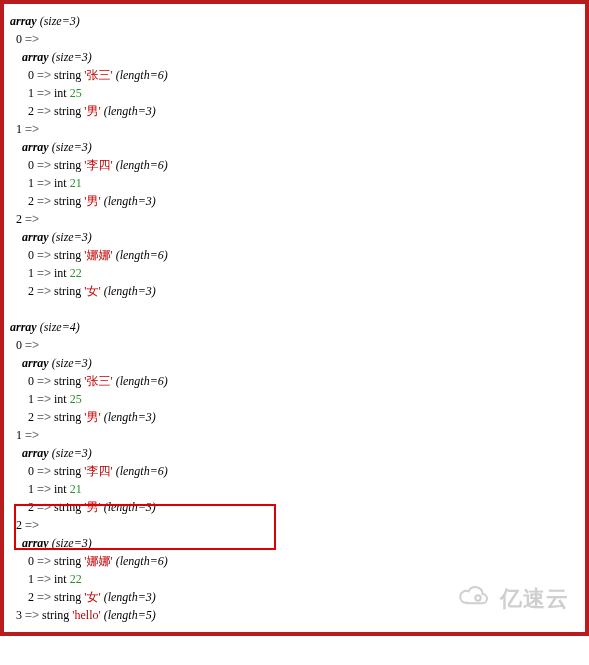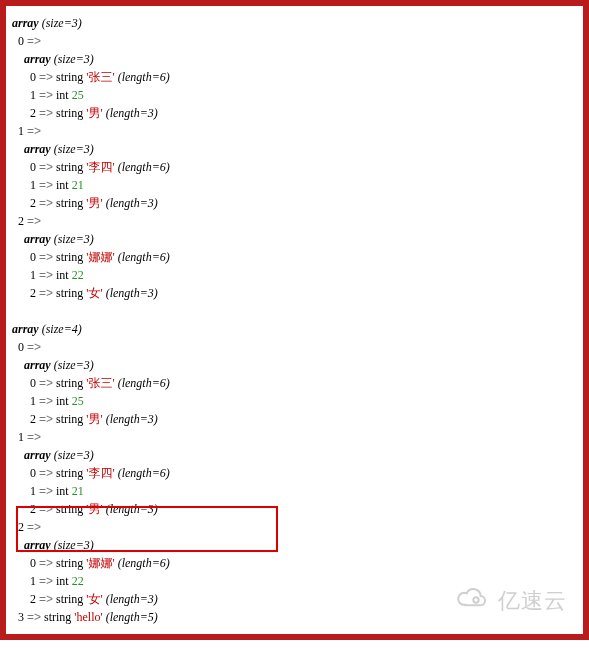--- a/index.html
+++ b/index.html
@@ -4,21 +4,21 @@
   <style>
     body {
       margin: 0;
       font-family: "Microsoft YaHei", "SimSun", Georgia, serif;
       font-size: 12px;
       background: #ffffff;
       position: relative;
     }
     .page {
       padding: 8px 6px;
-      border:6px solid #b91c1c;
+      border:4px solid #b91c1c;
       width: 589px;
       box-sizing: border-box;
       min-height: 560px;
       position: relative;
     }
     pre.dump {
       margin: 0;
       font-family: "Microsoft YaHei", "SimSun", Georgia, serif;
       font-size: 12px;
       line-height: 1.5;
@@ -41,21 +41,21 @@
       top:500px;
       height:42px;
     }
 
     .watermark {
       position:absolute;
       right:16px;
       bottom:18px;
       color:#cfcfcf;
       font-size:22px;
-      font-weight:normal;
+      font-weight:bold;
       display:flex;
       align-items:center;
       gap:10px;
       font-family: "Microsoft YaHei", sans-serif;
       letter-spacing:1px;
     }
     .watermark svg { width:32px; height:24px; }
   </style>
 </head>
 <body>

